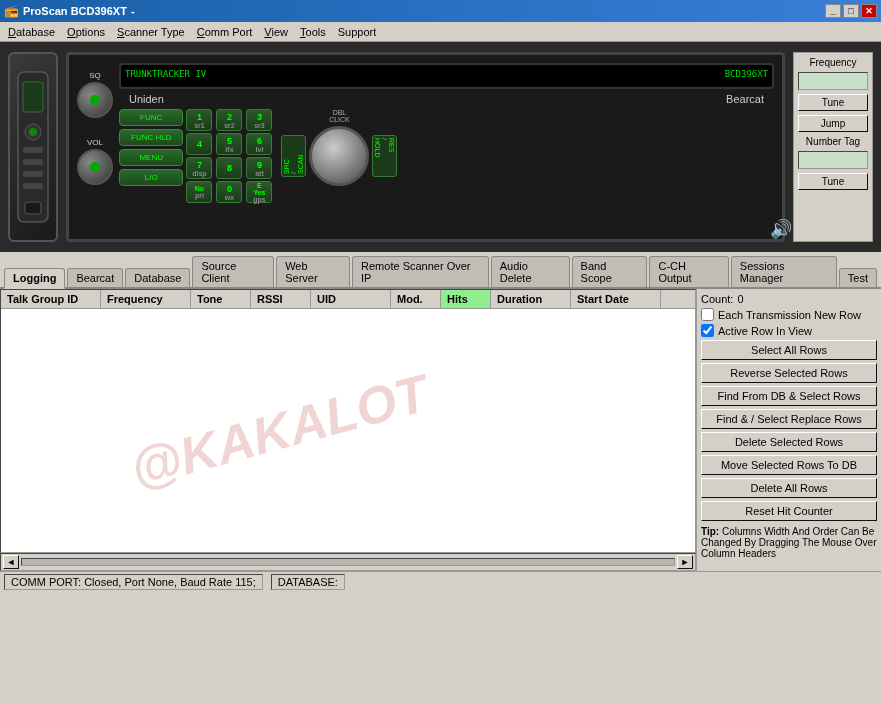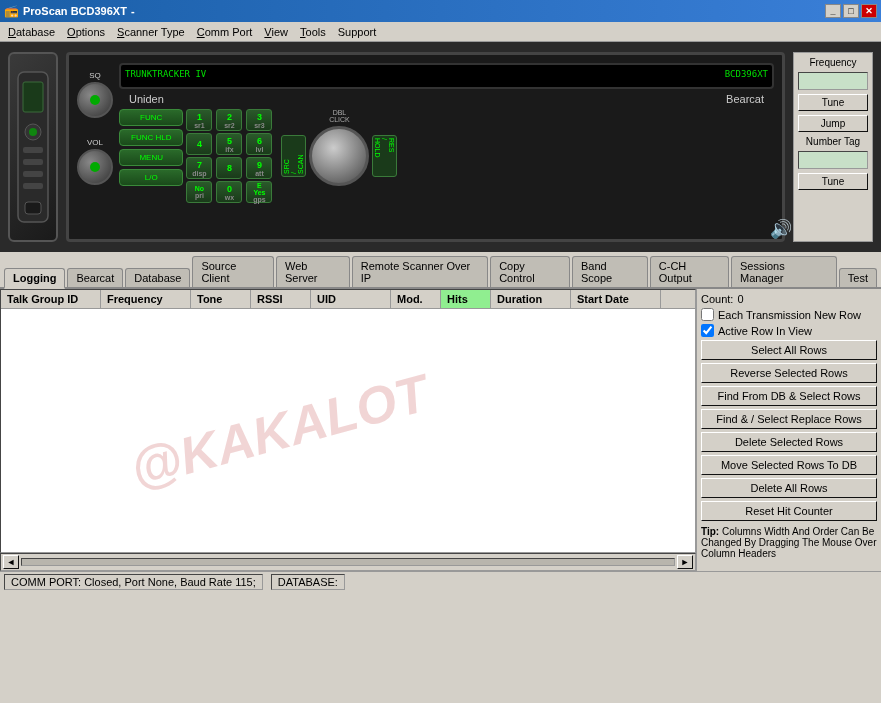--- a/index.html
+++ b/index.html
@@ -627,21 +627,21 @@
 
 </div>
 
 <div id="tabs-bar">
   <div class="tab active">Logging</div>
   <div class="tab">Bearcat</div>
   <div class="tab">Database</div>
   <div class="tab">Source Client</div>
   <div class="tab">Web Server</div>
   <div class="tab">Remote Scanner Over IP</div>
-  <div class="tab">Copy Control</div>
+  <div class="tab">Audio Delete</div>
   <div class="tab">Band Scope</div>
   <div class="tab">C-CH Output</div>
   <div class="tab">Sessions Manager</div>
   <div class="tab">Test</div>
 </div>
 
 <div id="main-content" style="height: 282px;">
 
   <div class="main-content-wrapper">
     <div id="table-area">

